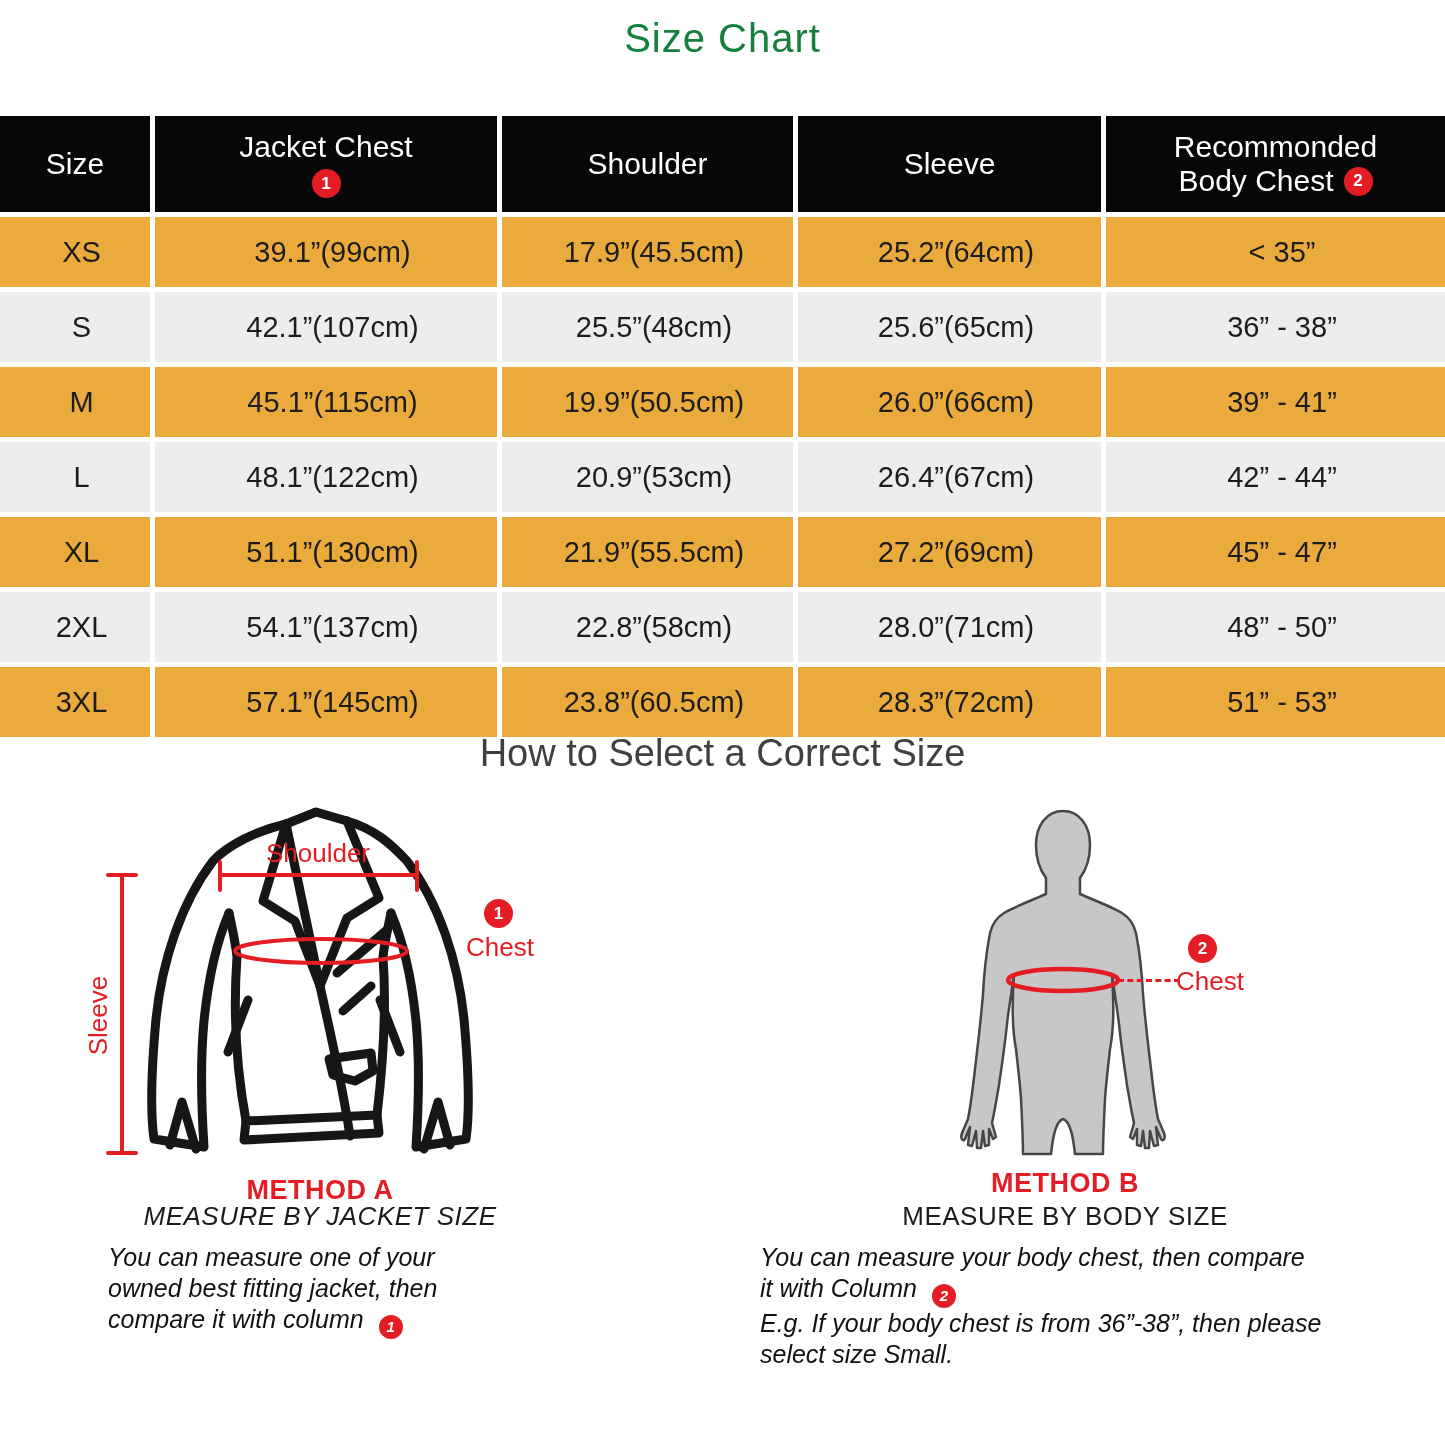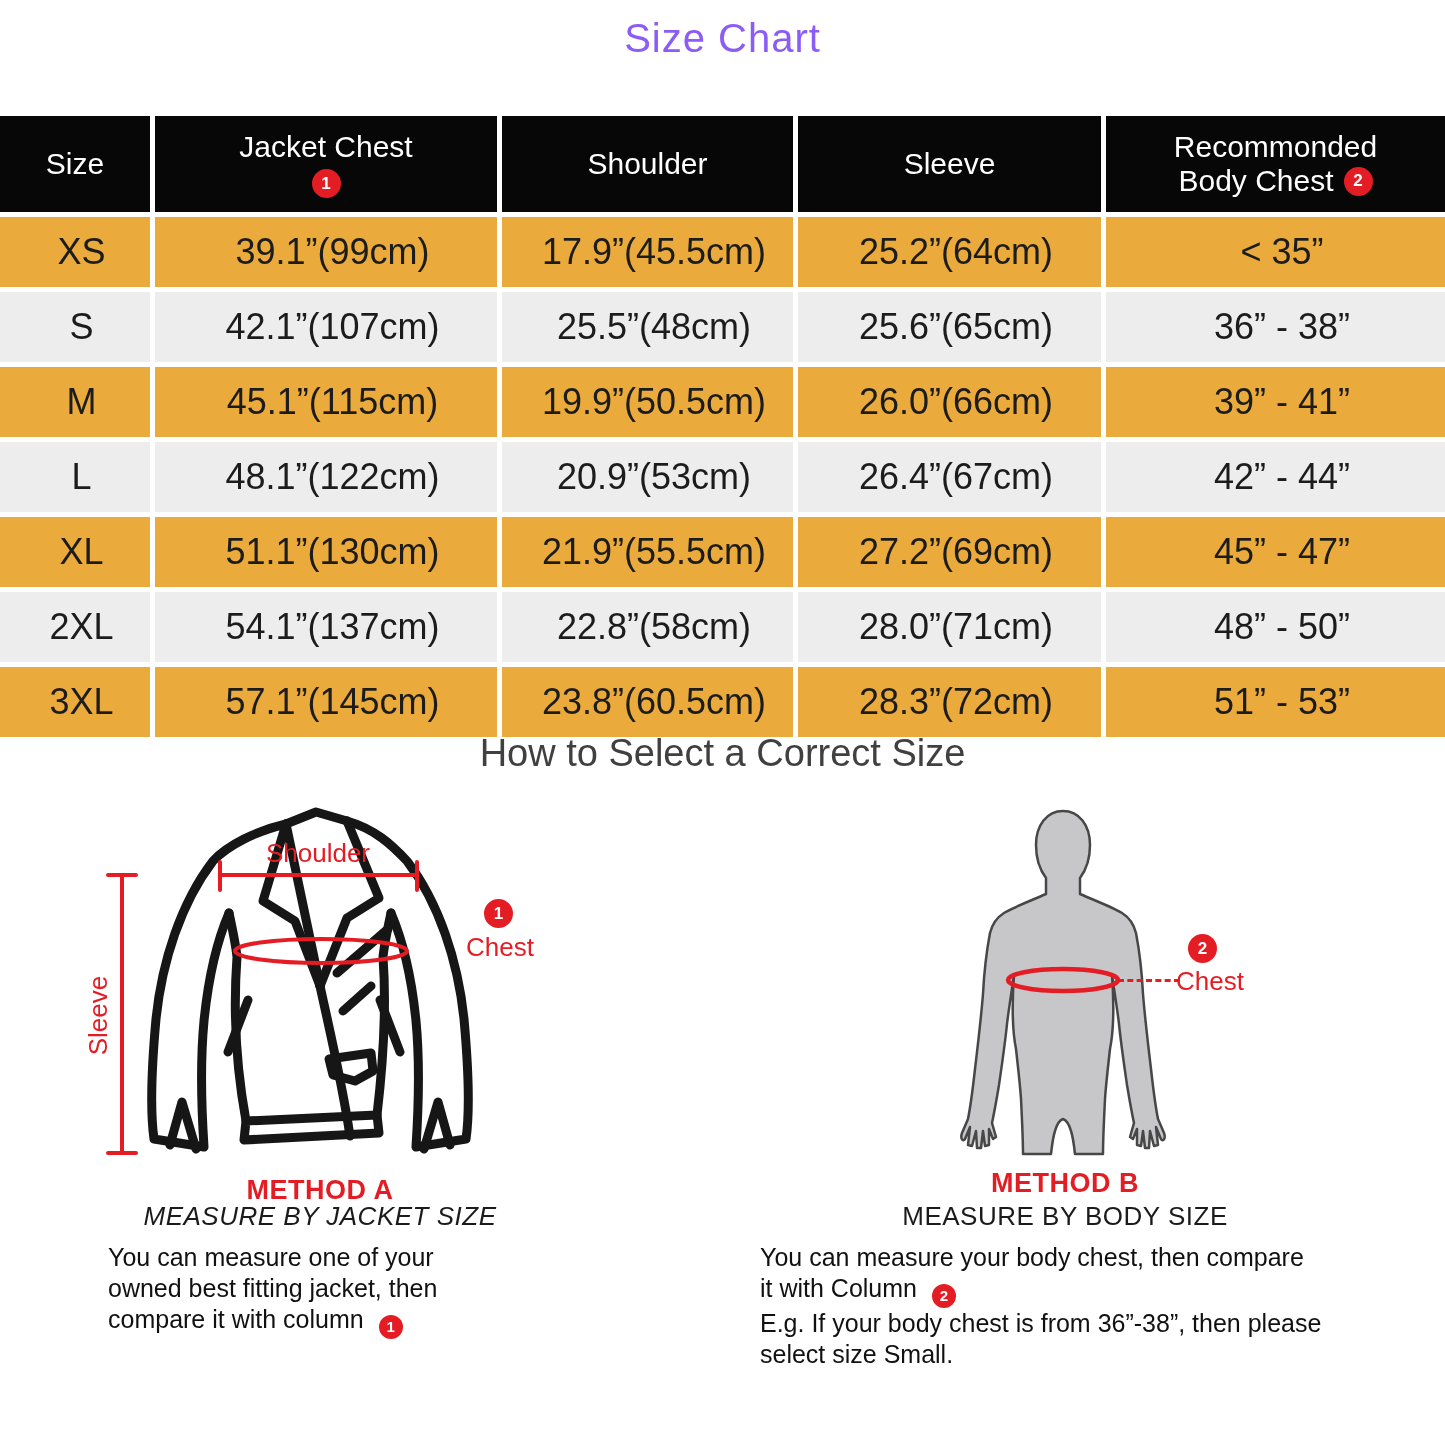--- a/index.html
+++ b/index.html
@@ -2,33 +2,33 @@
 <html><head>
 <meta charset="utf-8">
 <style>
   html,body{margin:0;padding:0;background:#fff;}
   .page{
     position:relative;width:1445px;height:1445px;background:#ffffff;overflow:hidden;
     font-family:"Liberation Sans", sans-serif;color:#141414;
   }
   .page-title{
     position:absolute;top:16px;left:0;width:1445px;text-align:center;
-    font-size:40px;font-weight:500;letter-spacing:1px;color:#8b5cf6;
+    font-size:40px;font-weight:500;letter-spacing:1px;color:#15803d;
   }
   
   .size-table{
     position:absolute;top:76px;left:0;width:1445px;
     display:grid;grid-template-columns:150px 342px 291px 303px 1fr;
     grid-template-rows:96px repeat(7,70px);gap:5px;background:#ffffff;margin-top:40px;
   }
   .cell{display:flex;align-items:center;justify-content:center;text-align:center;}
   .head-cell{background:#070707;color:#fff;font-size:30px;flex-direction:column;line-height:34px;}
   .row-yellow{background:#EBAB3C;}
   .row-gray{background:#EDEDED;}
-  .data-cell{font-size:36px;color:#1c1c1c;padding-left:13px;}
+  .data-cell{font-size:29px;color:#1c1c1c;padding-left:13px;}
   .badge{
     display:inline-flex;align-items:center;justify-content:center;
     width:29px;height:29px;border-radius:50%;background:#E41D25;color:#fff;
     font-size:17px;font-weight:600;flex:0 0 auto;
   }
   .head-badge{margin-top:5px;}
   .inline-badge{width:24px;height:24px;font-size:15px;vertical-align:-4px;margin-left:8px;}
   .head-line2{display:flex;align-items:center;gap:10px;}
   
   .section-title{
@@ -37,21 +37,21 @@
   }
   .method{position:absolute;top:800px;height:600px;}
   .method-a{left:70px;width:520px;}
   .method-b{left:740px;width:660px;}
   .diagram-svg{position:absolute;left:0;top:0;}
   .red-label{position:absolute;color:#E41D25;font-size:26px;text-align:center;}
   .rot{transform:rotate(-90deg);transform-origin:center center;}
   .float-badge{position:absolute;}
   .method-title{position:absolute;color:#E41D25;font-size:27px;font-weight:600;text-align:center;letter-spacing:.5px;}
   .method-sub{position:absolute;color:#1b1b1b;font-size:26px;text-align:center;letter-spacing:.5px;}
-  .method-para{position:absolute;font-size:25px;line-height:31px;color:#111;}
+  .method-para{position:absolute;font-size:25px;line-height:31px;color:#111;font-style:italic;}
   .dash-line{position:absolute;border-top:3px dashed #E41D25;}
 </style>
 </head>
 <body>
 
 <div class="page">
 
   <div class="page-title">Size Chart</div>
 
   <div class="size-table">

